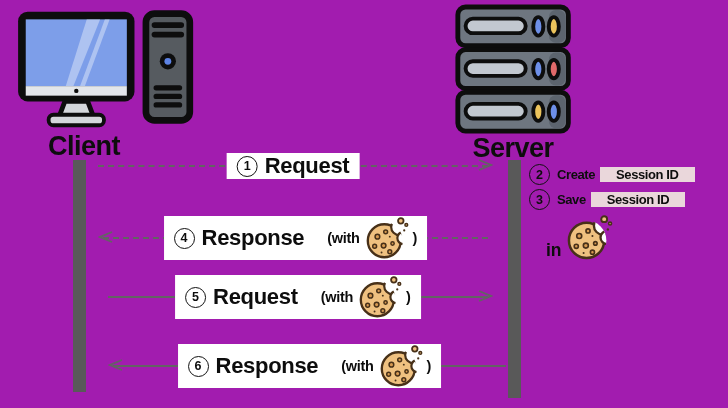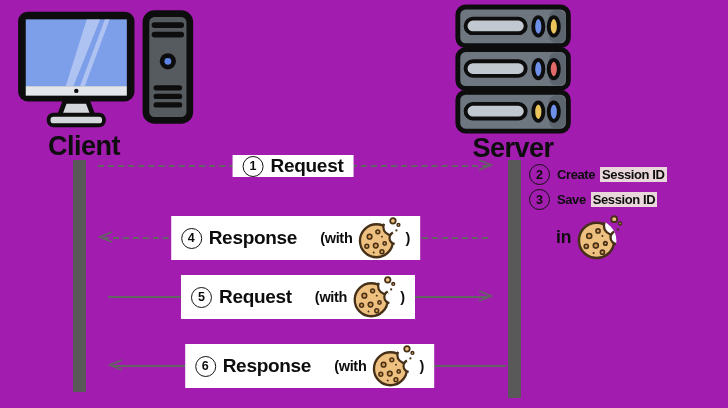--- a/index.html
+++ b/index.html
@@ -28,32 +28,32 @@
   .msg-label {
     position:absolute; left:50%; top:0; transform:translate(-50%,-50%);
     display:flex; align-items:center; background:#ffffff; padding:0 10px;
     white-space:nowrap;
   }
   .num {
     width:19px; height:19px; border:1.7px solid #111; border-radius:50%;
     display:inline-flex; align-items:center; justify-content:center;
     font-size:12.5px; font-weight:bold; flex:0 0 auto;
   }
-  .msg-label .txt { font-weight:bold; font-size:19px; margin-left:7px; letter-spacing:-0.3px; }
+  .msg-label .txt { font-weight:bold; font-size:22px; margin-left:7px; letter-spacing:-0.3px; }
   .msg-label .with { font-weight:bold; font-size:14.5px; margin-left:23px; letter-spacing:-0.3px; }
   .msg-label .paren { font-weight:bold; font-size:14.5px; margin-left:4px; }
   .cookie-sm { width:44px; height:44px; margin-left:5px; flex:0 0 auto; }
 
   
   .notes { position:absolute; left:529px; top:162px; }
   .note-line { display:flex; align-items:center; height:25px; }
   .note-line .num { margin-right:7px; }
   .note-line .word { font-weight:bold; font-size:13px; letter-spacing:-0.4px; }
-  .note-line .hl { background:#ead7db; padding:0 2px; margin-left:5px; }
-  .note-cookie { display:flex; align-items:center; margin-left:27px; margin-top:2px; }
+  .note-line .hl { background:#ead7db; padding:0 16px; margin-left:5px; }
+  .note-cookie { display:flex; align-items:flex-end; margin-left:17px; margin-top:2px; }
   .note-cookie .word { font-weight:bold; font-size:17.5px; }
   .cookie-md { width:47px; height:47px; margin-left:4px; }
 </style>
 </head>
 <body>
 
 <div class="stage">
 
   <svg width="0" height="0" style="position:absolute" aria-hidden="true">
     <defs>

